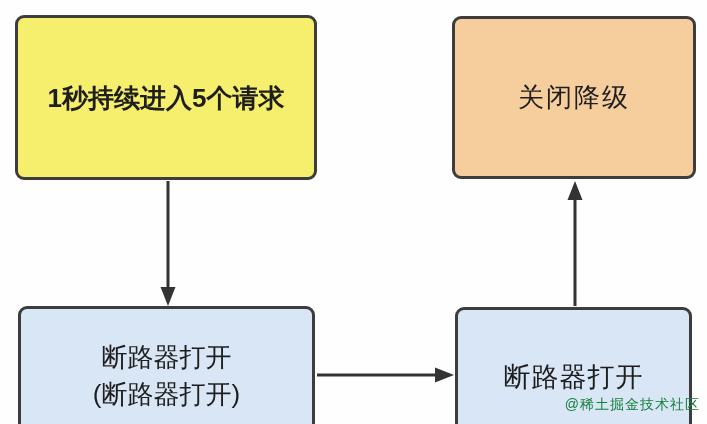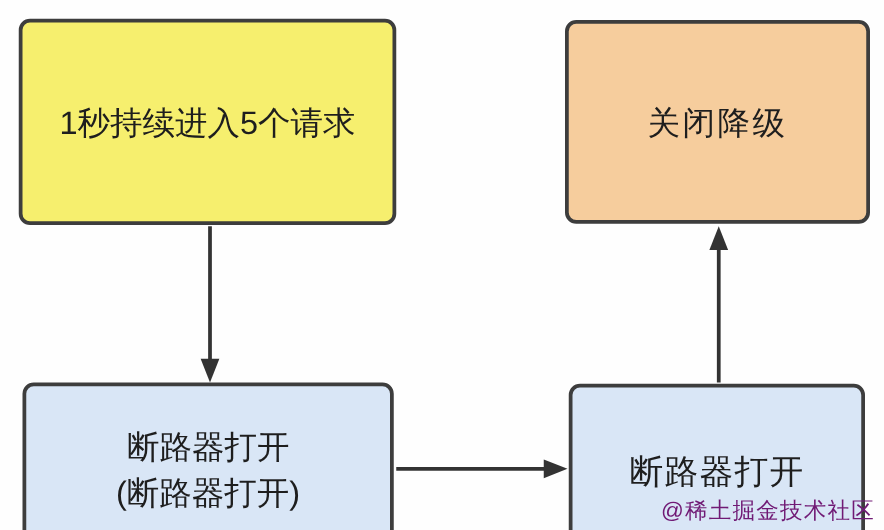--- a/index.html
+++ b/index.html
@@ -26,27 +26,27 @@
     justify-content: center;
     text-align: center;
     color: #1e1e1e;
     font-size: 26px;
   }
   .node-condition {
     left: 15px; top: 15px;
     width: 302px; height: 165px;
     background: #f6ef6e;
   }
-  .node-condition .line { line-height: 40px; white-space: nowrap; }
+  .node-condition .line { line-height: 40px; white-space: nowrap; font-weight: bold; }
   .node-close {
     left: 452px; top: 16px;
     width: 244px; height: 163px;
     background: #f6cd9d;
   }
-  .node-close .line { line-height: 34px; letter-spacing: 2px; }
+  .node-close .line { line-height: 34px; letter-spacing: 2px; font-family: Liberation Serif, serif; }
   .node-trigger {
     left: 18px; top: 306px;
     width: 297px; height: 140px;
     background: #d9e6f6;
   }
   .node-trigger .line { line-height: 37px; white-space: nowrap; }
   .node-window {
     left: 455px; top: 307px;
     width: 237px; height: 140px;
     background: #d9e6f6;
@@ -55,22 +55,22 @@
   .arrows {
     position: absolute;
     left: 0; top: 0;
     width: 707px; height: 424px;
     pointer-events: none;
   }
   .watermark {
     position: absolute;
     right: 7px;
     top: 396px;
-    font-size: 18px;
-    color: #701a75;
+    font-size: 14px;
+    color: #15803d;
     letter-spacing: 1px;
     white-space: nowrap;
   }
 </style>
 </head>
 <body>
 
 <div class="canvas">
 
   <div class="node node-condition">

